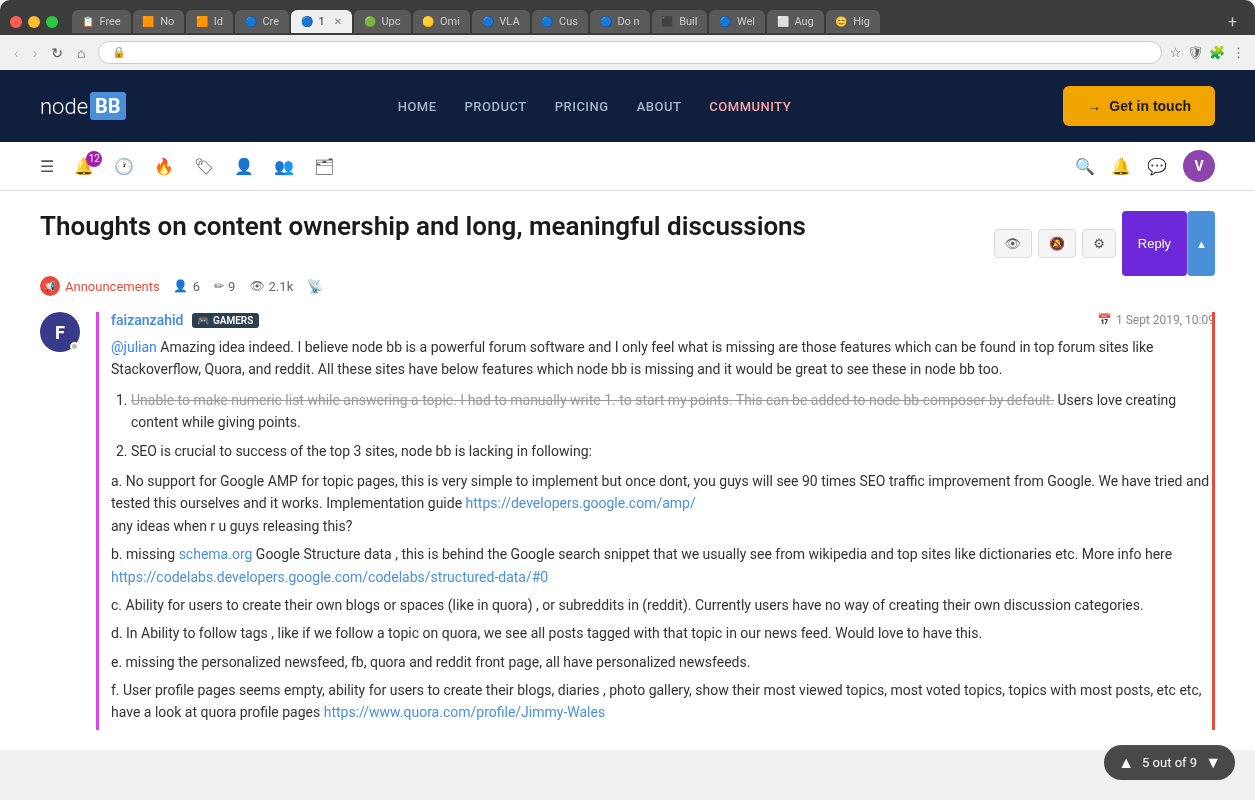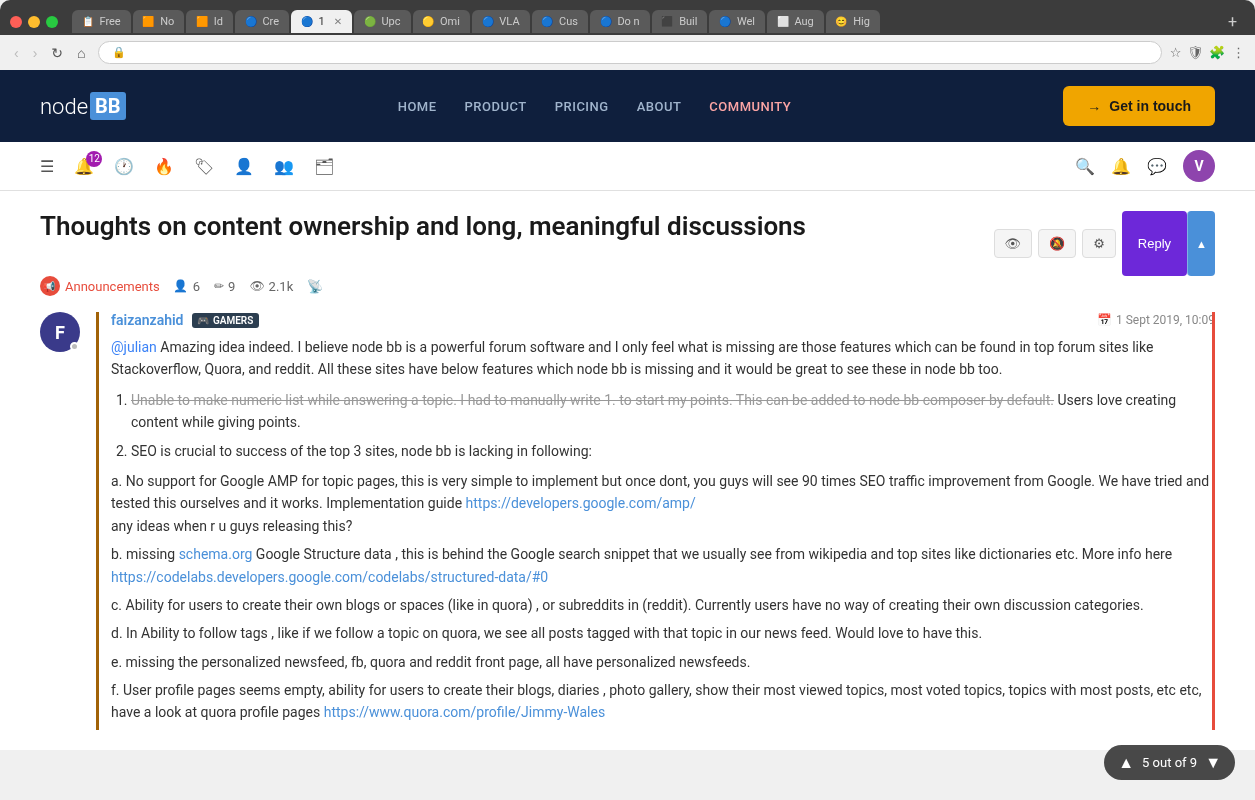--- a/index.html
+++ b/index.html
@@ -64,21 +64,21 @@
     .topic-actions { float: right; display: flex; align-items: center; gap: 6px; }
     .action-btn { background: #f5f5f5; border: 1px solid #ddd; border-radius: 4px; padding: 6px 10px; cursor: pointer; font-size: 13px; color: #555; }
     .reply-btn { background: #6d28d9; color: white; border: none; border-radius: 4px; padding: 25px 16px; cursor: pointer; font-size: 13px; font-weight: 500; }
     .reply-dropdown { background: #4a90d9; color: white; border: none; border-radius: 4px; padding: 7px 8px; cursor: pointer; font-size: 11px; border-left: 1px solid rgba(255,255,255,0.3); }
     .reply-group { display: flex; }
 
     
     .post-area { display: flex; gap: 16px; margin-top: 8px; }
     .post-avatar { width: 40px; height: 40px; background: #3a3a8a; border-radius: 50%; display: flex; align-items: center; justify-content: center; color: white; font-weight: bold; font-size: 18px; flex-shrink: 0; position: relative; }
     .avatar-dot { position: absolute; bottom: 1px; right: 1px; width: 9px; height: 9px; background: #bbb; border-radius: 50%; border: 2px solid white; }
-    .post-content { flex: 1; border-left: 3px solid #a16207; padding-left: 12px; position: relative; }
+    .post-content { flex: 1; border-left: 3px solid #d946ef; padding-left: 12px; position: relative; }
     .red-bracket { position: absolute; right: 0; top: 0; bottom: 0; width: 3px; background: #e74c3c; }
 
     .post-header { display: flex; align-items: center; justify-content: space-between; margin-bottom: 8px; }
     .post-author { display: flex; align-items: center; gap: 8px; }
     .author-name { color: #4a90d9; font-weight: 600; font-size: 14px; cursor: pointer; }
     .gamers-badge { background: #2c3e50; color: white; padding: 2px 6px; border-radius: 3px; font-size: 10px; font-weight: 600; display: flex; align-items: center; gap: 3px; }
     .post-date { color: #888; font-size: 12px; display: flex; align-items: center; gap: 4px; }
 
     .post-body { font-size: 14px; line-height: 1.6; color: #333; }
     .post-body .mention { color: #3b82f6; cursor: pointer; }

